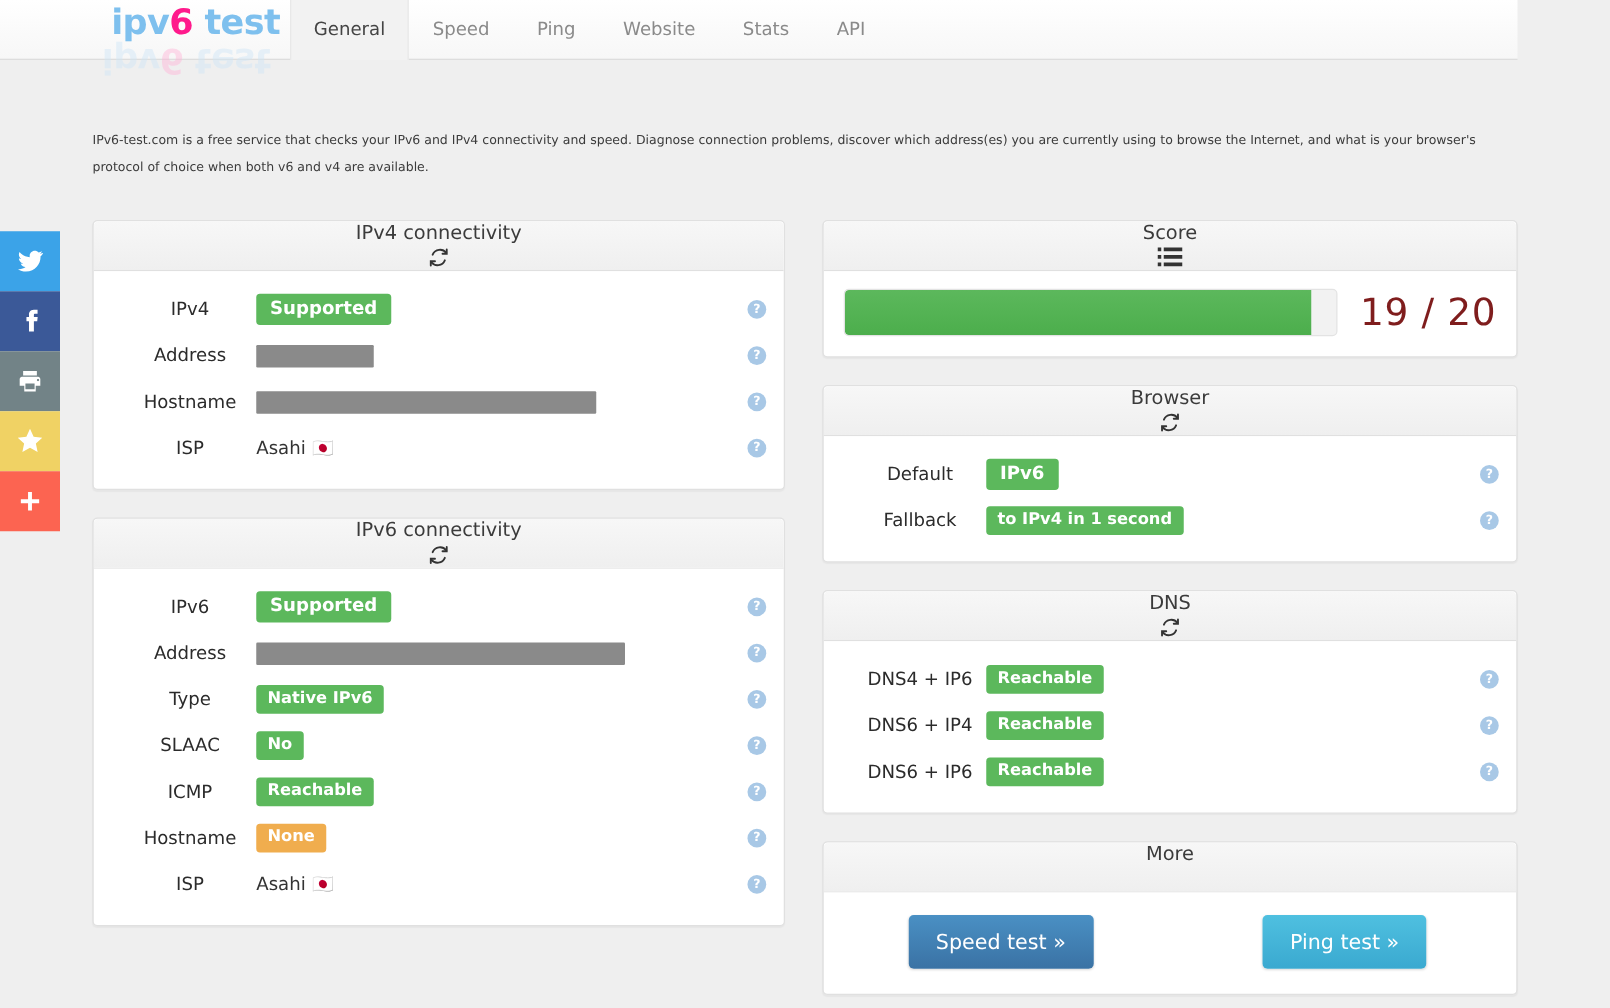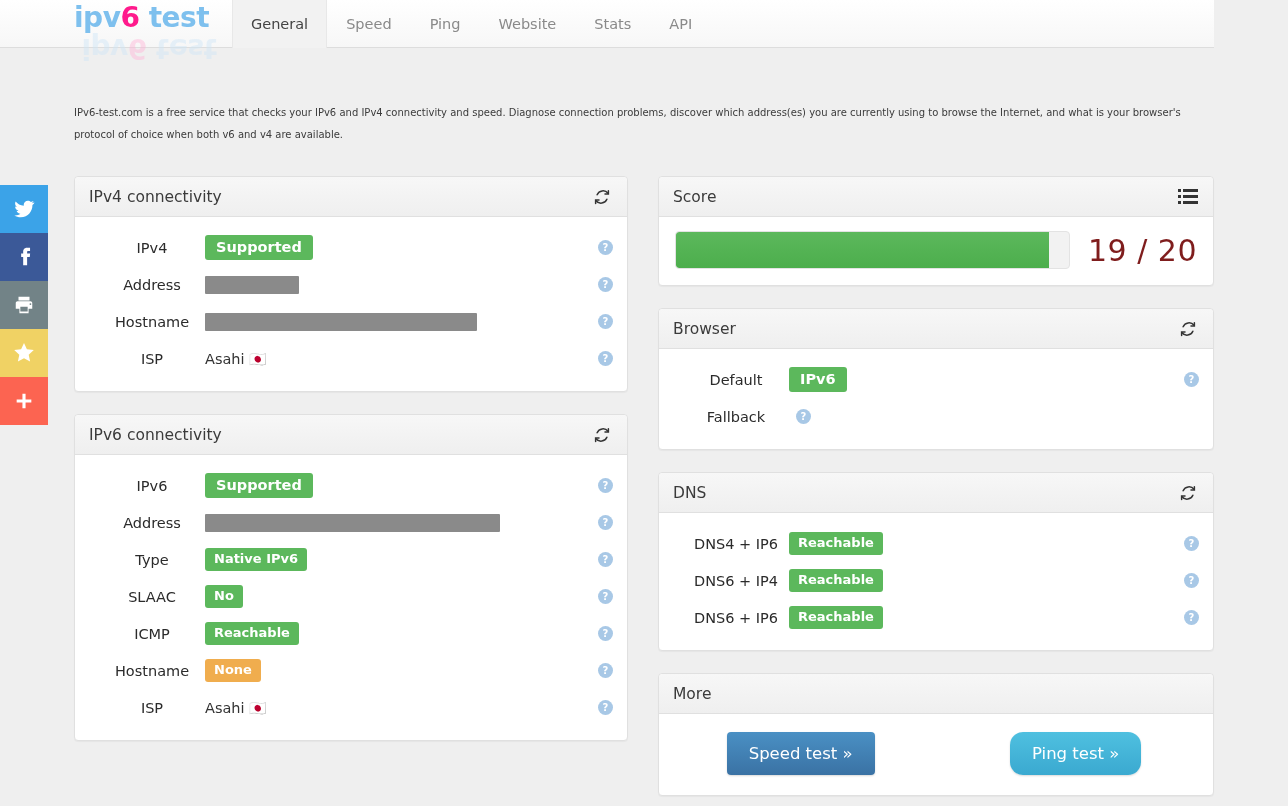--- a/index.html
+++ b/index.html
@@ -27,21 +27,21 @@
     height: 48px;
     display: flex;
     align-items: stretch;
   }
   .logo-wrap {
     position: relative;
     width: 150px;
     margin-left: 74px;
     display: flex;
     align-items: flex-start;
-    justify-content: flex-start;
+    justify-content: flex-end;
     padding-top: 4px;
     overflow: visible;
   }
   .logo {
     font-family: "DejaVu Sans", "Liberation Sans", sans-serif;
     font-size: 28px;
     font-weight: bold;
     letter-spacing: -0.5px;
     color: #7ec0ee;
     line-height: 1;
@@ -133,20 +133,21 @@
   }
   .panel-head {
     height: 40px;
     background: linear-gradient(to bottom, #f7f7f7, #efefef);
     border-bottom: 1px solid #e0e0e0;
     border-radius: 4px 4px 0 0;
     display: flex;
     align-items: center;
     justify-content: space-between;
     padding: 0 14px;
+    flex-direction: column;
   }
   .panel-title {
     font-size: 15.5px;
     color: #3b3b3b;
   }
   .panel-body { padding: 12px 0 14px 0; }
 
   .icon-btn {
     width: 22px; height: 22px;
     display: flex; align-items: center; justify-content: center;
@@ -261,21 +262,21 @@
     border: none;
     border-radius: 4px;
     color: #fff;
     font-size: 16.5px;
     padding: 12px 22px;
     cursor: pointer;
     font-family: "DejaVu Sans", "Liberation Sans", sans-serif;
     box-shadow: 0 1px 2px rgba(0,0,0,0.15);
   }
   .btn-speed { background: linear-gradient(to bottom, #4a90c4, #3a72a4); }
-  .btn-ping  { background: linear-gradient(to bottom, #4fc0e0, #3aa9d0); border-radius: 13px; }
+  .btn-ping  { background: linear-gradient(to bottom, #4fc0e0, #3aa9d0); }
 </style>
 </head>
 <body>
 
 <div class="header">
   <div class="header-inner">
     <div class="logo-wrap">
       <div class="logo"><span>ipv</span><span class="six">6</span><span> test</span></div>
       <div class="logo-reflection"><span>ipv</span><span class="six">6</span><span> test</span></div>
     </div>
@@ -525,20 +526,23 @@
         <span class="row-label">Default</span>
         <span class="row-value">
           <span class="badge green big">IPv6</span>
         </span>
         <span class="row-help">
           <span class="help">?</span>
         </span>
       </div>
       <div class="row">
         <span class="row-label">Fallback</span>
+        <span class="row-value">
+          <span class="badge green">to IPv4 in 1 second</span>
+        </span>
         <span class="row-help">
           <span class="help">?</span>
         </span>
       </div>
     </div>
   </section>
 
   <section class="panel">
     <div class="panel-head">
       <span class="panel-title">DNS</span>

